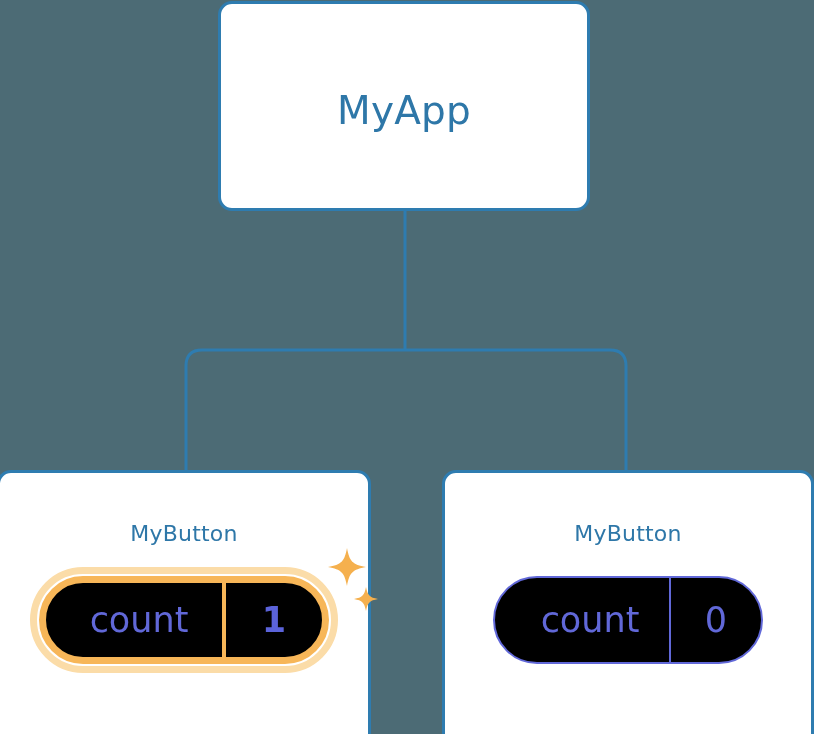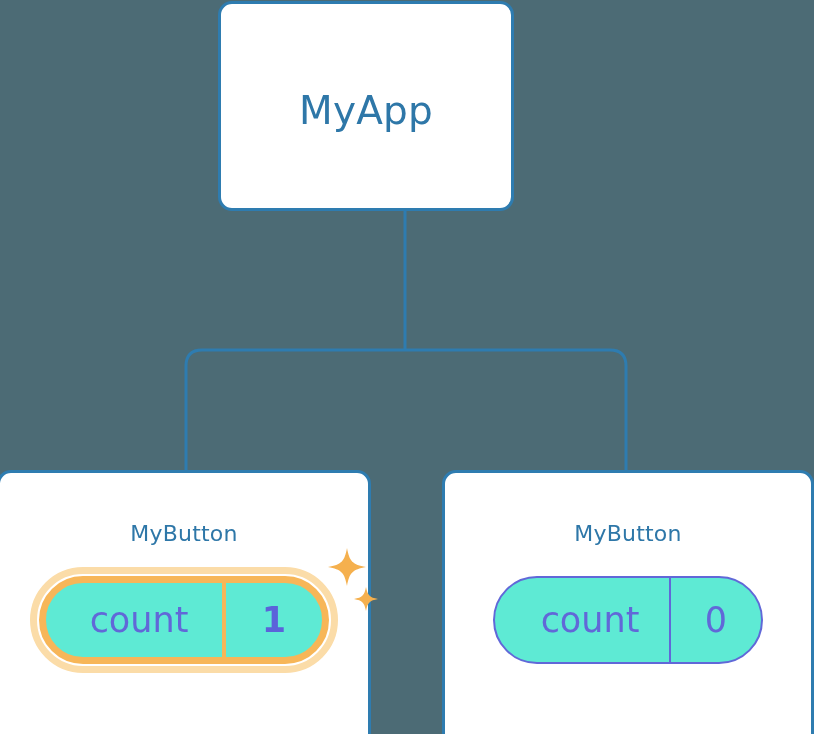--- a/index.html
+++ b/index.html
@@ -32,21 +32,21 @@
     position: absolute;
     background: #ffffff;
     border: 3px solid #2e7cb0;
     border-radius: 14px;
     box-sizing: border-box;
     z-index: 2;
   }
   .node-root {
     left: 218px;
     top: 1px;
-    width: 296px;
+    width: 372px;
     height: 210px;
   }
   .node-left {
     left: -3px;
     top: 470px;
     width: 374px;
     height: 280px;
   }
   .node-right {
     left: 442px;
@@ -87,21 +87,21 @@
   .pill-holder {
     position: relative;
     display: inline-flex;
   }
   .pill {
     position: relative;
     display: flex;
     align-items: stretch;
     height: 88px;
     border-radius: 999px;
-    background: #5eead4;
+    background: #000000;
     box-sizing: border-box;
     z-index: 2;
   }
   .pill-key,
   .pill-val {
     display: flex;
     align-items: center;
     justify-content: center;
     box-sizing: border-box;
   }

